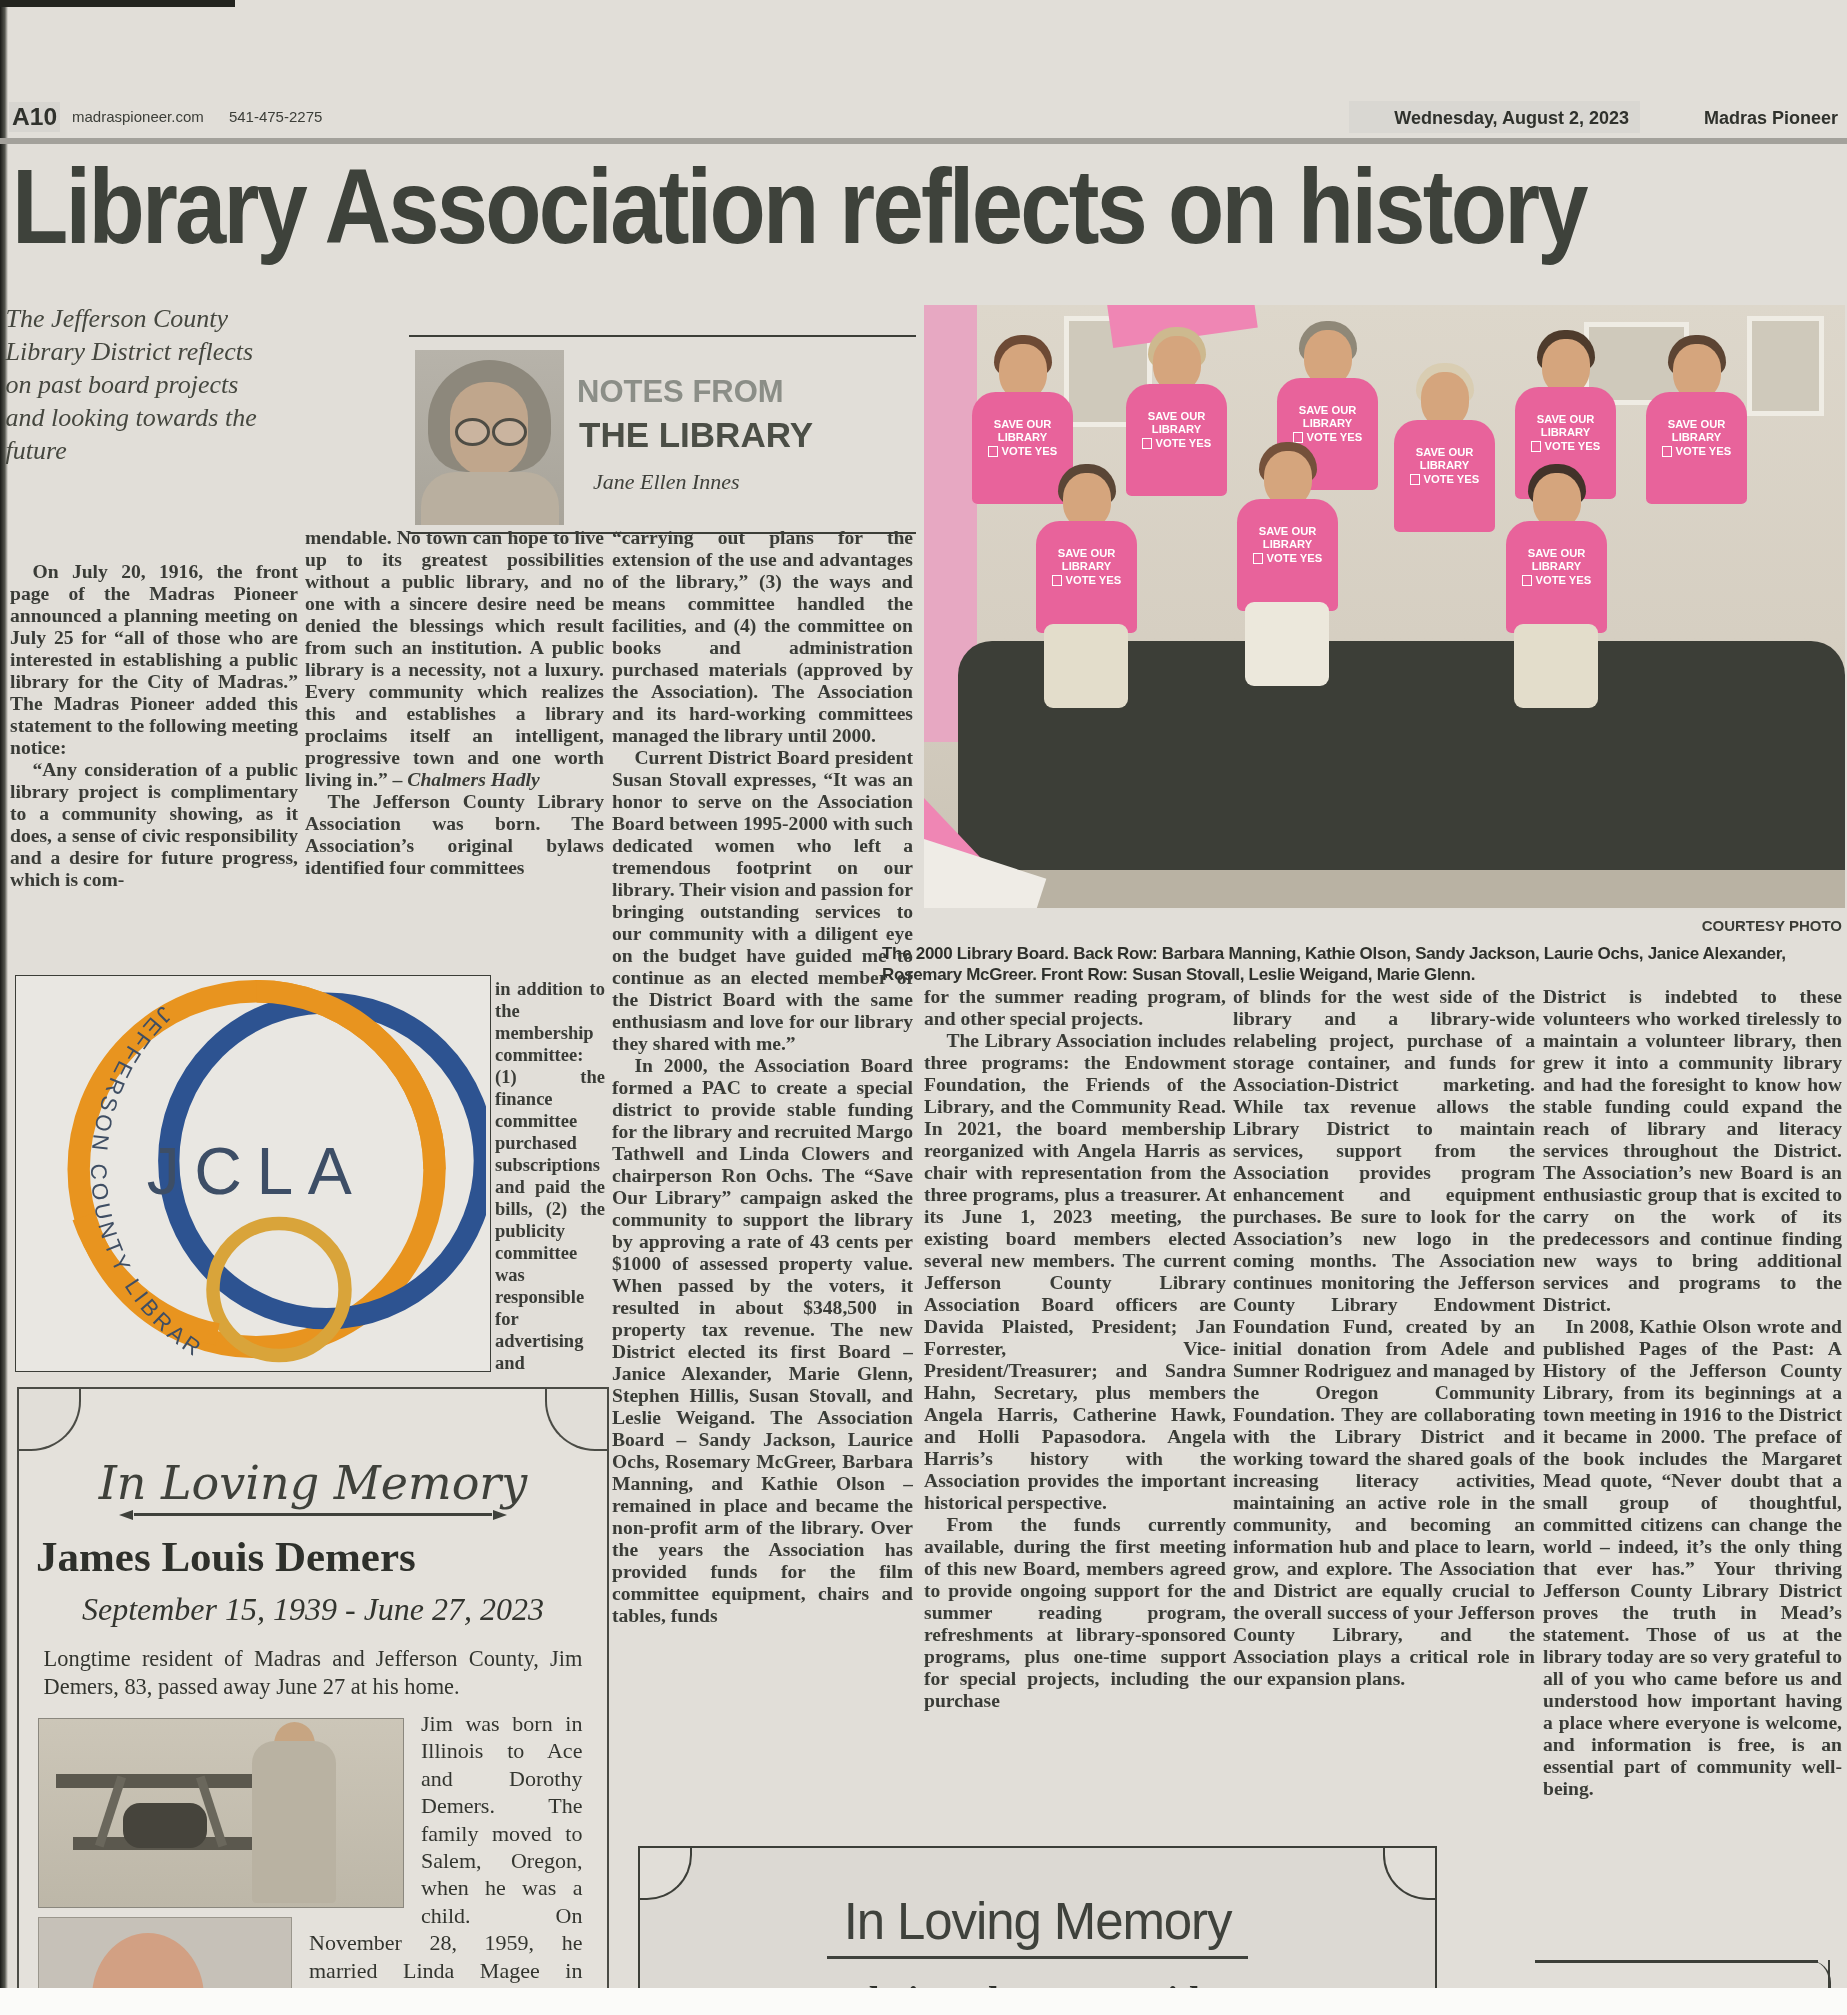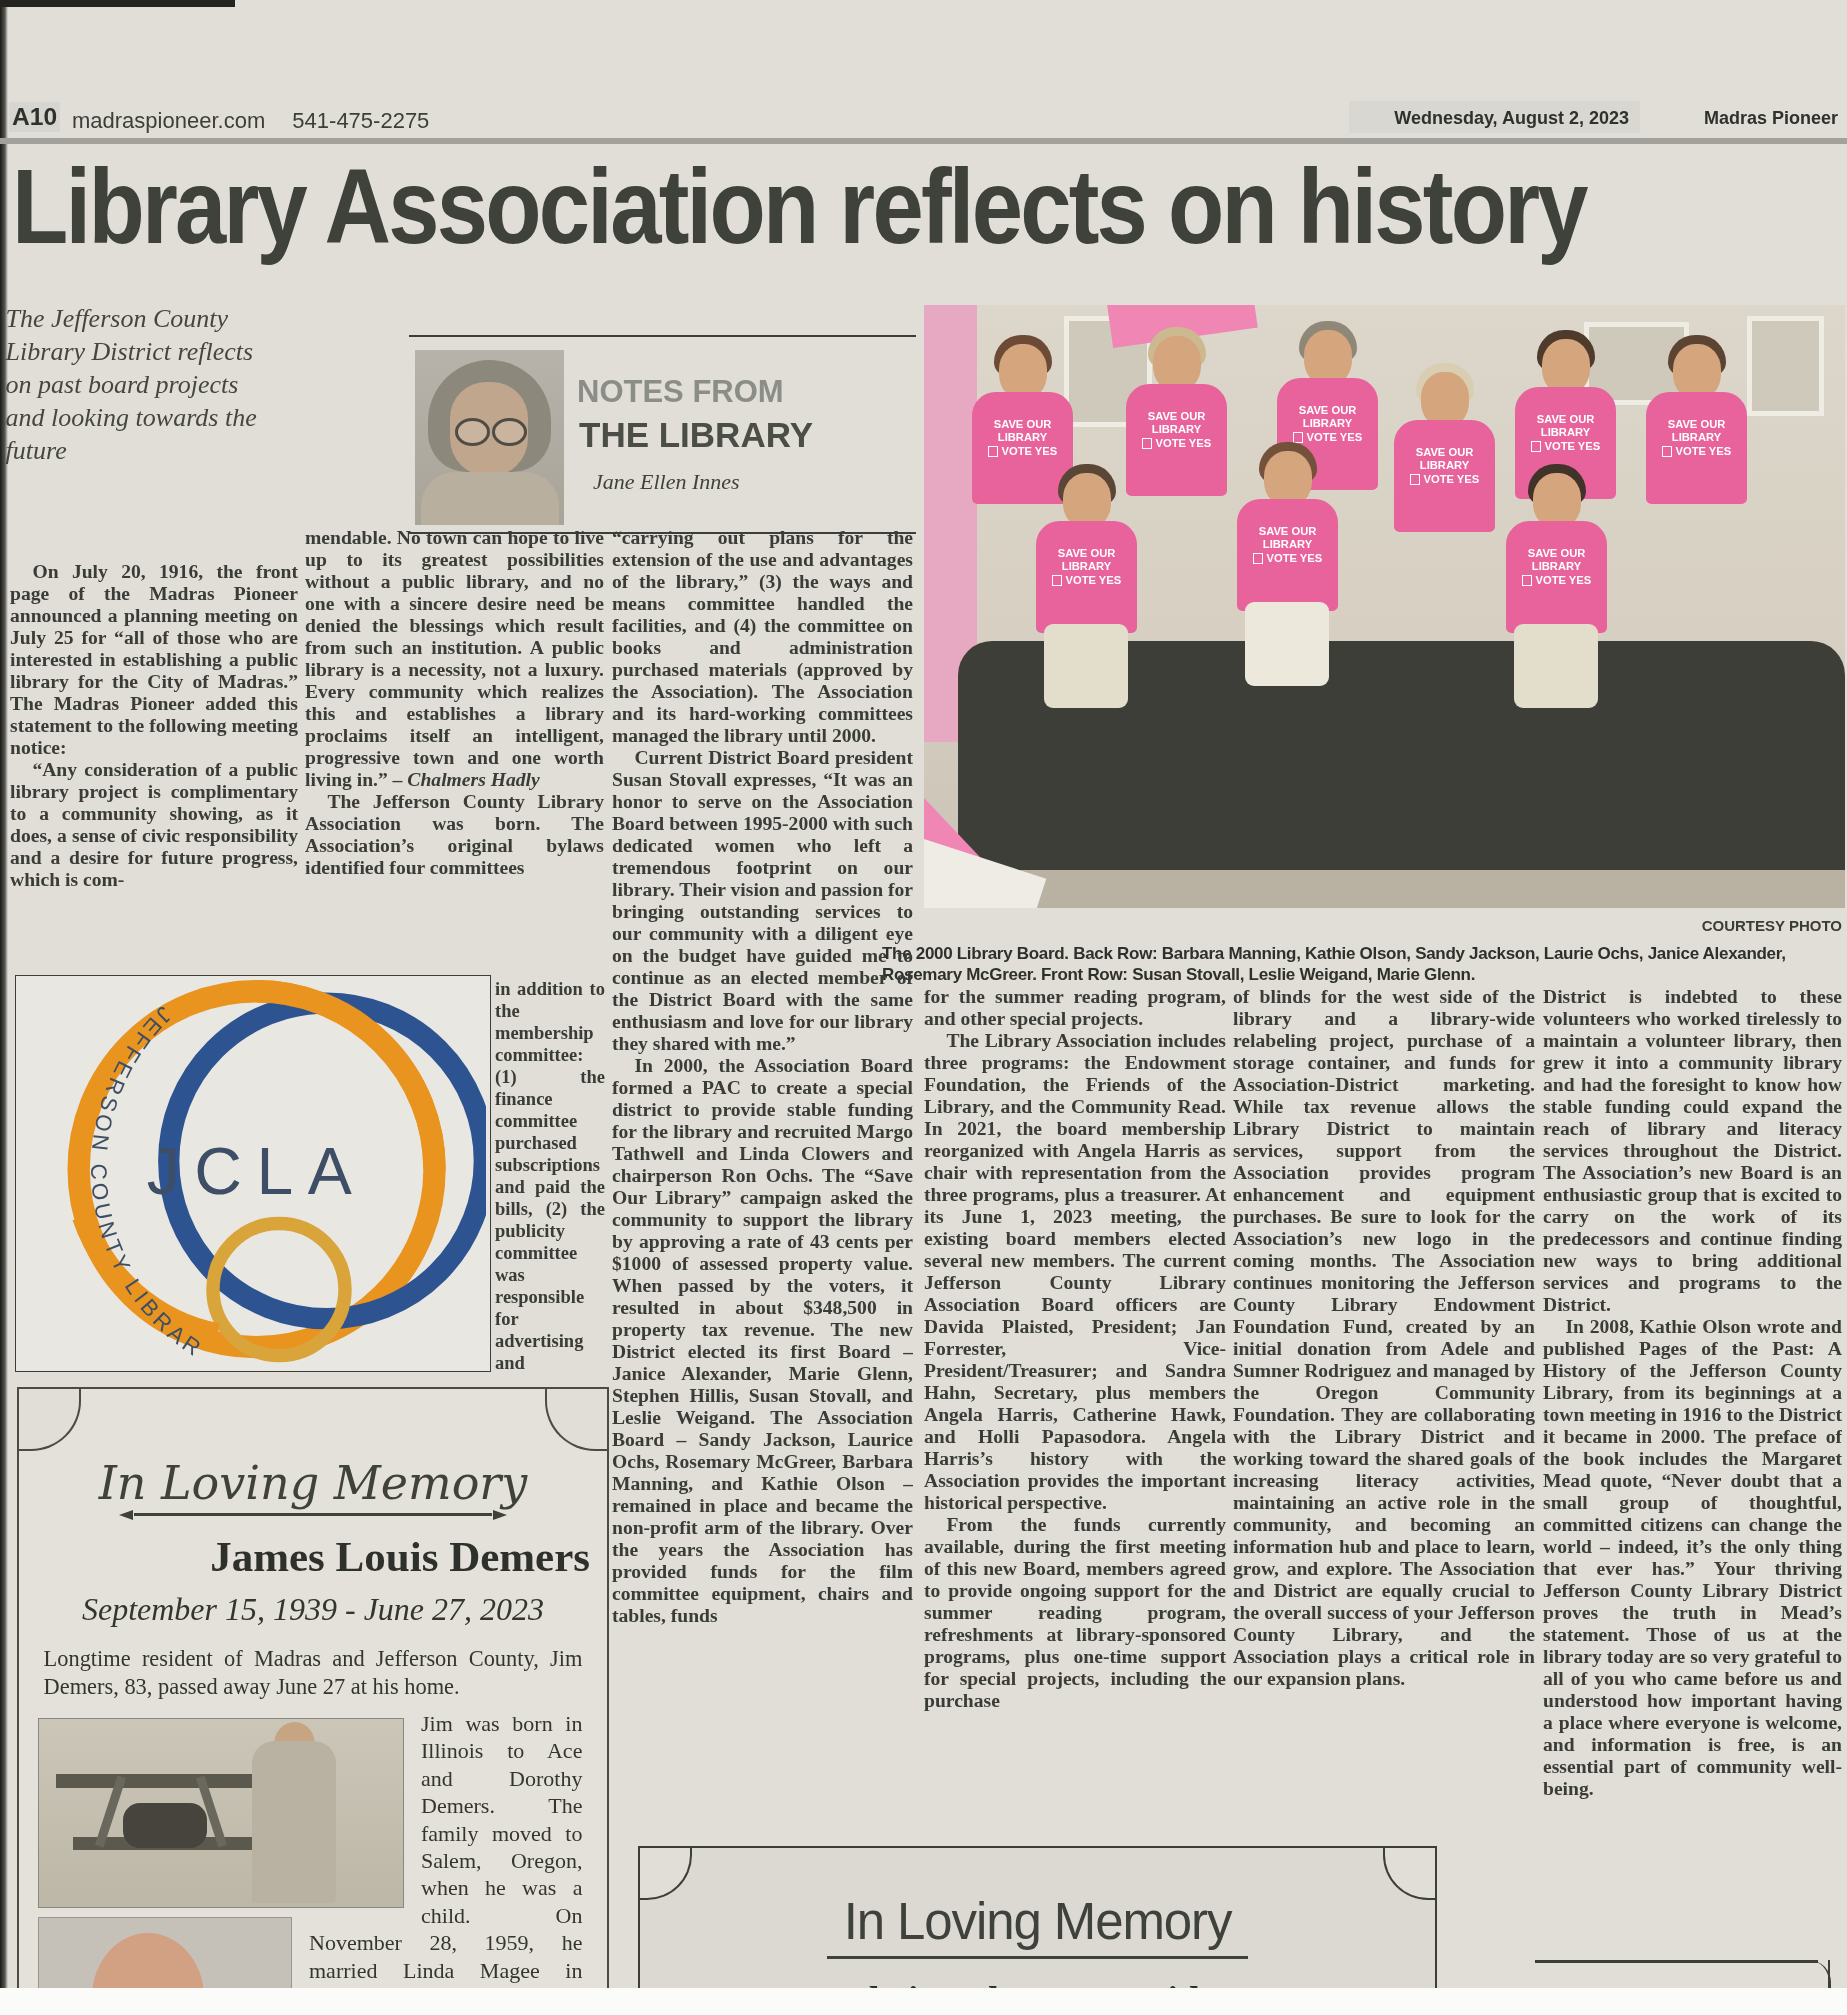--- a/index.html
+++ b/index.html
@@ -9,21 +9,21 @@
   .scan-edge-left{position:absolute;left:0;top:0;width:7.8px;height:2015px;
      background:linear-gradient(90deg,#191a17,#55564f 60%,rgba(85,86,79,0));}
   .scan-edge-top{position:absolute;left:0;top:0;width:235px;height:6.7px;background:#23241f;}
   .scan-bottom-band{position:absolute;left:0;top:1988px;width:1847px;height:27px;background:#fbfbf9;}
   
   .masthead{position:absolute;left:0;top:101px;width:1847px;height:35px;}
   .mast-badge{position:absolute;left:9px;top:1.1px;width:51px;height:30px;background:#d7d5d0;
      font-family:"Liberation Sans",sans-serif;font-weight:700;font-size:24.6px;color:#2f312c;
      display:flex;align-items:center;justify-content:center;}
   .mast-left{position:absolute;left:72px;top:6.7px;font-family:"Liberation Sans",sans-serif;
-     font-size:22px;color:#3c3e38;}
+     font-size:15px;color:#3c3e38;}
   .mast-left span{margin-right:21px;}
   .mast-datebox{position:absolute;right:207px;top:0px;width:291px;height:32px;background:#d9d7d2;}
   .mast-date{position:absolute;right:218px;top:6.7px;font-family:"Liberation Sans",sans-serif;
      font-weight:700;font-size:18px;color:#2f312c;}
   .mast-paper{position:absolute;right:9px;top:6.7px;font-family:"Liberation Sans",sans-serif;
      font-weight:700;font-size:18px;color:#2f312c;}
   .mast-rule{position:absolute;left:0;top:138px;width:1847px;height:5.6px;background:#a3a19b;}
   
   .headline{position:absolute;left:12.3px;top:147px;width:1830px;
      font-family:"Liberation Sans",sans-serif;font-weight:700;font-size:94px;
@@ -106,21 +106,21 @@
      border-bottom-right-radius:50px;}
   .notch.tr{right:-2.2px;top:-2.2px;border-left:2.2px solid #4a4b45;border-bottom:2.2px solid #4a4b45;
      border-bottom-left-radius:50px;}
   .obit1-script{margin:67px 22.4px 0;text-align:center;font-style:italic;font-size:46px;
      color:#3f413b;font-family:"DejaVu Serif",serif;}
   .obit1-flourish{width:358px;height:2.8px;background:#3f413b;margin:3.4px auto 15.7px;position:relative;}
   .obit1-flourish:before,.obit1-flourish:after{content:"";position:absolute;top:-3.4px;width:0;height:0;
      border-top:5px solid transparent;border-bottom:5px solid transparent;}
   .obit1-flourish:before{left:-14.6px;border-right:14.6px solid #3f413b;}
   .obit1-flourish:after{right:-14.6px;border-left:14.6px solid #3f413b;}
-  .obit1-name{text-align:right;font-weight:700;font-size:43px;color:#2e302b;margin:0 17px;}
+  .obit1-name{text-align:left;font-weight:700;font-size:43px;color:#2e302b;margin:0 17px;}
   .obit1-dates{text-align:center;font-style:italic;font-size:32px;color:#33352f;margin:10px 17px 17px;}
   .obit1-intro{margin:0 24.6px;font-size:22.4px;line-height:28px;text-align:justify;color:#33352f;}
   .obit1-body{margin:9px 24.6px 0;font-size:22px;line-height:27.4px;text-align:justify;color:#33352f;}
   .obit-photo1{float:left;width:364px;height:188px;margin:7.8px 17px 5.6px -5.6px;
      background:linear-gradient(180deg,#ccc6b8,#bdb7a8);position:relative;overflow:hidden;
      border:1.1px solid #8a877e;}
   .plane-wing{position:absolute;left:17px;top:55px;width:235px;height:14.6px;background:#5b584e;}
   .plane-wing2{position:absolute;left:34px;top:118px;width:202px;height:13.4px;background:#5b584e;}
   .plane-strut1{position:absolute;left:67px;top:56px;width:9px;height:73px;background:#6a675c;transform:rotate(18deg);}
   .plane-strut2{position:absolute;left:168px;top:56px;width:9px;height:73px;background:#6a675c;transform:rotate(-18deg);}

